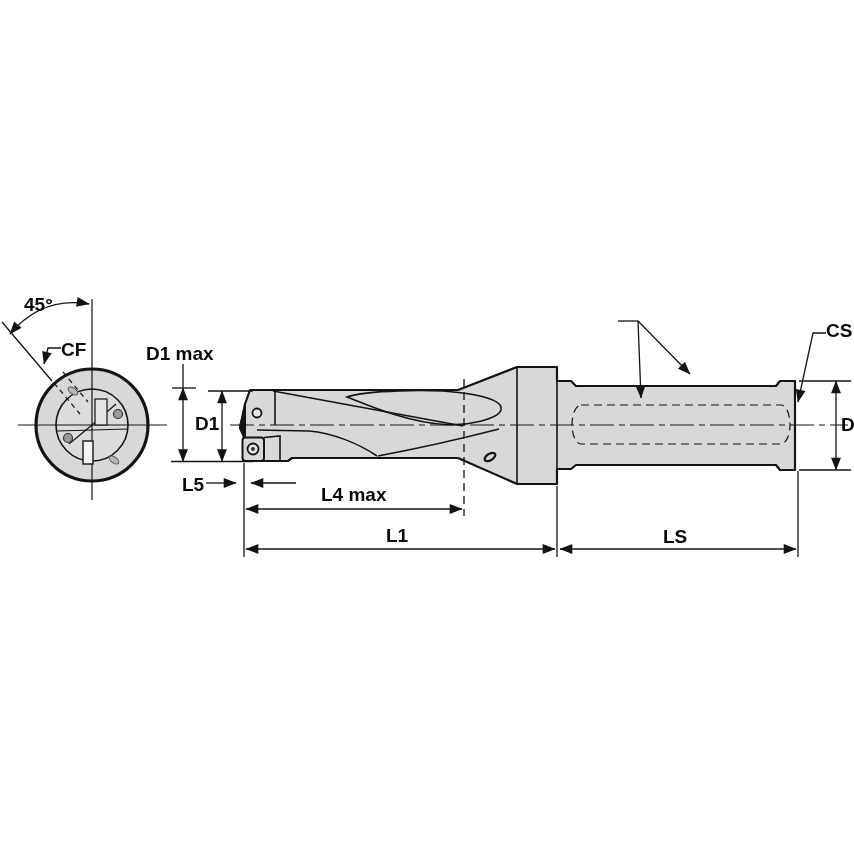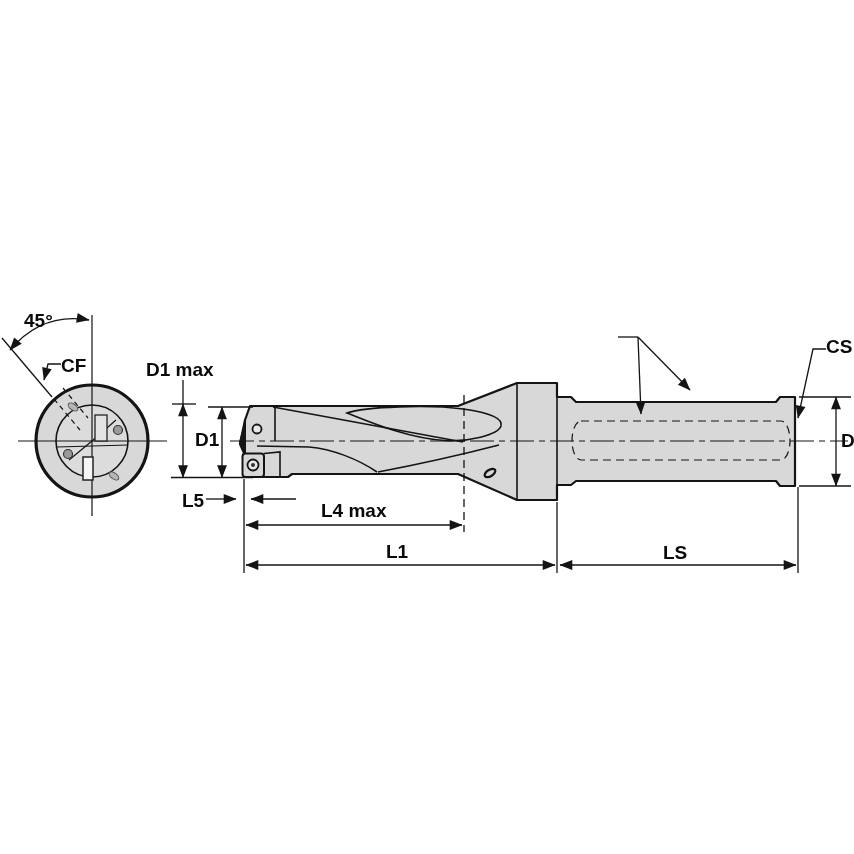--- a/index.html
+++ b/index.html
@@ -1,16 +1,16 @@
 <!DOCTYPE html>
 <html><head>
 <meta charset="utf-8">
 <style>
   html,body{margin:0;padding:0;background:#ffffff;}
-  .stage{width:854px;height:612px;margin:16px auto;background:#ffffff;position:relative;}
+  .stage{width:854px;height:612px;margin:0 auto;background:#ffffff;position:relative;}
   svg{display:block;}
   .ol{fill:#d8d8d8;stroke:#141414;stroke-width:2.2;stroke-linejoin:round;}
   .det{fill:none;stroke:#141414;stroke-width:1.6;}
   .thin{fill:none;stroke:#141414;stroke-width:1.2;}
   .dim{fill:none;stroke:#141414;stroke-width:1.3;}
   .dash{stroke-dasharray:8 5;}
   .sdash{stroke-dasharray:5 4;}
   .cl{stroke-dasharray:24 5 6 5;}
   .lbl{font-family:"Liberation Sans",sans-serif;font-weight:bold;font-size:19px;fill:#0a0a0a;}
 </style>

